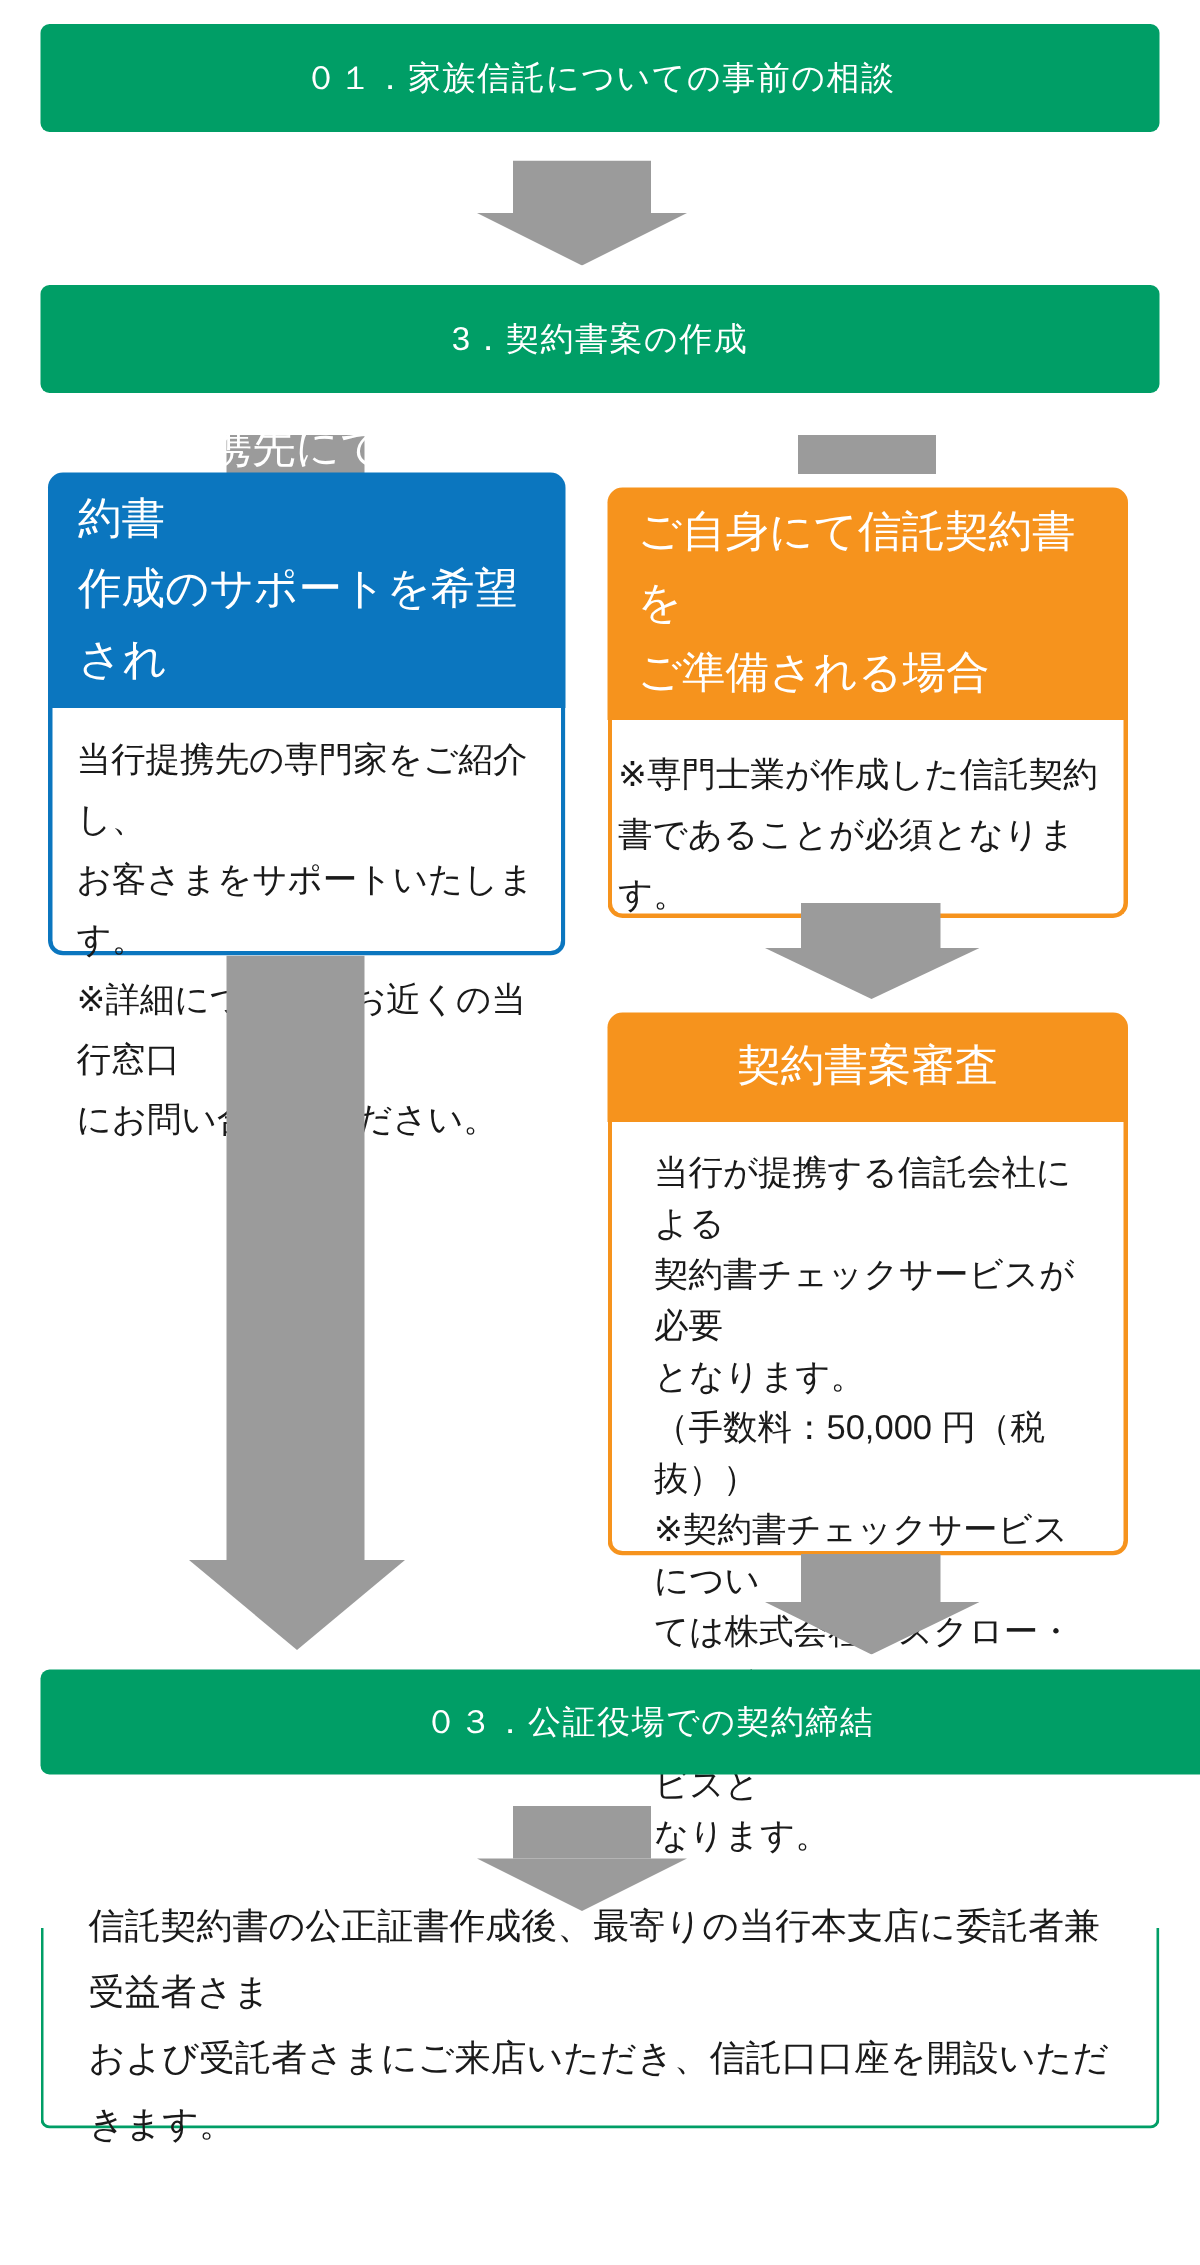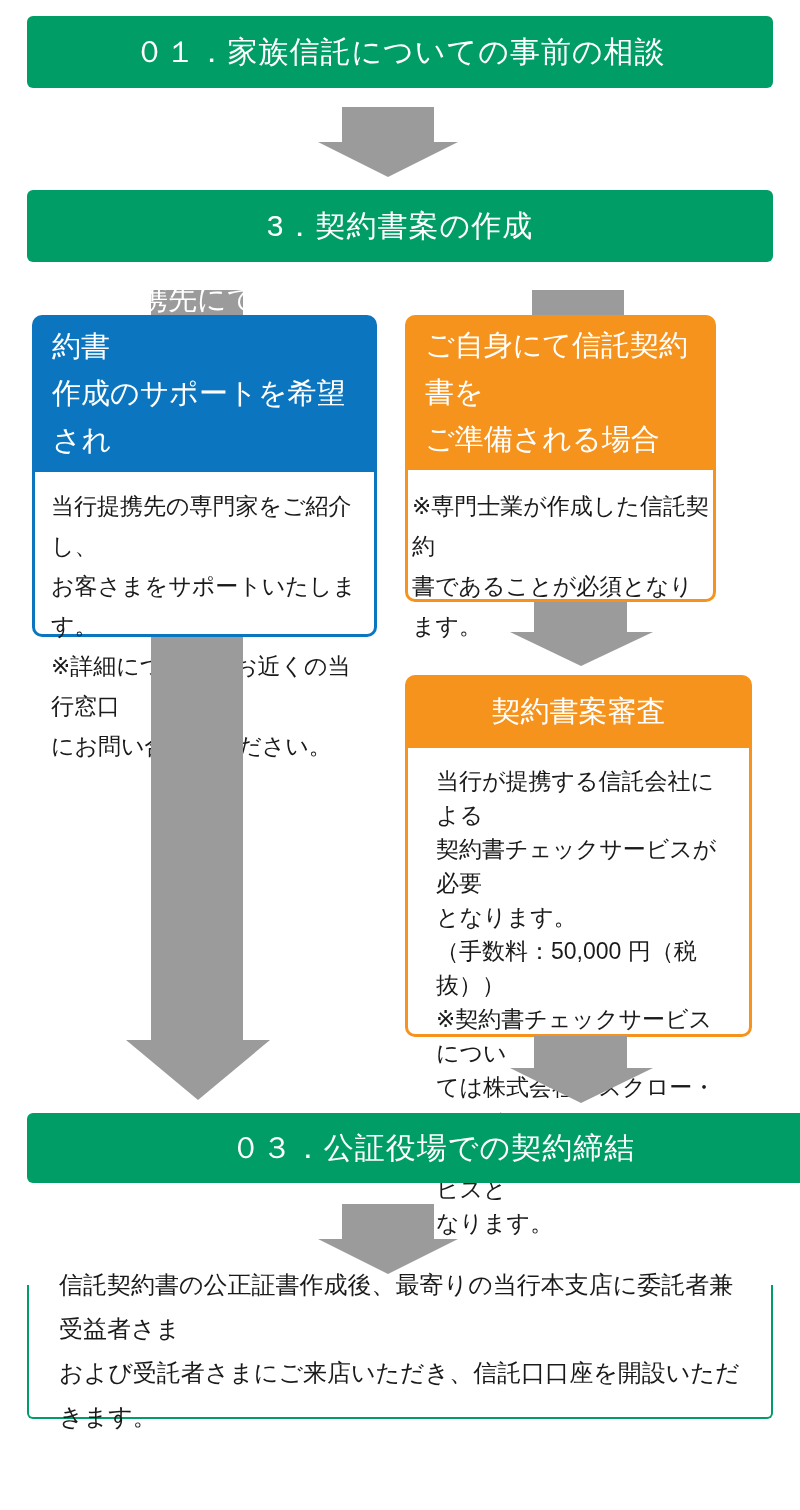--- a/index.html
+++ b/index.html
@@ -11,21 +11,21 @@
   }
   html,body{margin:0;padding:0;background:#ffffff;}
   body{font-family:"Liberation Sans","DejaVu Sans",sans-serif;color:var(--ink);}
   .stage{position:relative;width:800px;height:1510px;background:#fff;overflow:hidden;}
 
   
   .banner{
     position:absolute;left:27px;width:746px;
     background:var(--green);border-radius:6px;
     display:flex;align-items:center;justify-content:center;
-    color:#fff;font-size:30px;letter-spacing:1px;white-space:nowrap;
+    color:#fff;font-size:22px;letter-spacing:1px;white-space:nowrap;
   }
 
   
   .card{position:absolute;box-sizing:border-box;}
   .card-header{
     box-sizing:border-box;display:flex;align-items:center;
     color:#fff;border-radius:10px 10px 0 0;
     padding:0 20px;font-size:29px;line-height:1.62;
     white-space:pre-line;
   }
@@ -75,21 +75,21 @@
   <div class="card blue" style="left:32px;top:315px;width:345px;">
     <div class="card-header" style="height:157px;">当行提携先にて信託契約書
 作成のサポートを希望され
 る場合</div>
     <div class="card-body" style="height:165px;padding:14px 16px 0;line-height:40px;">当行提携先の専門家をご紹介し、
 お客さまをサポートいたします。
 ※詳細についてはお近くの当行窓口
 にお問い合わせください。</div>
   </div>
 
-  <div class="card orange" style="left:405px;top:315px;width:311px;">
+  <div class="card orange" style="left:405px;top:325px;width:347px;">
     <div class="card-header" style="height:155px;">ご自身にて信託契約書を
 ご準備される場合</div>
     <div class="card-body" style="height:132px;padding:16px 4px 0;line-height:40px;">※専門士業が作成した信託契約
 書であることが必須となります。</div>
   </div>
 
   <div class="arrow" style="left:126px;top:637px;">
     <svg width="144" height="463" viewBox="0 0 144 463">
       <rect x="25" y="0" width="92" height="404" fill="#9b9b9b"></rect>
       <polygon points="0,403 144,403 72,463" fill="#9b9b9b"></polygon>

